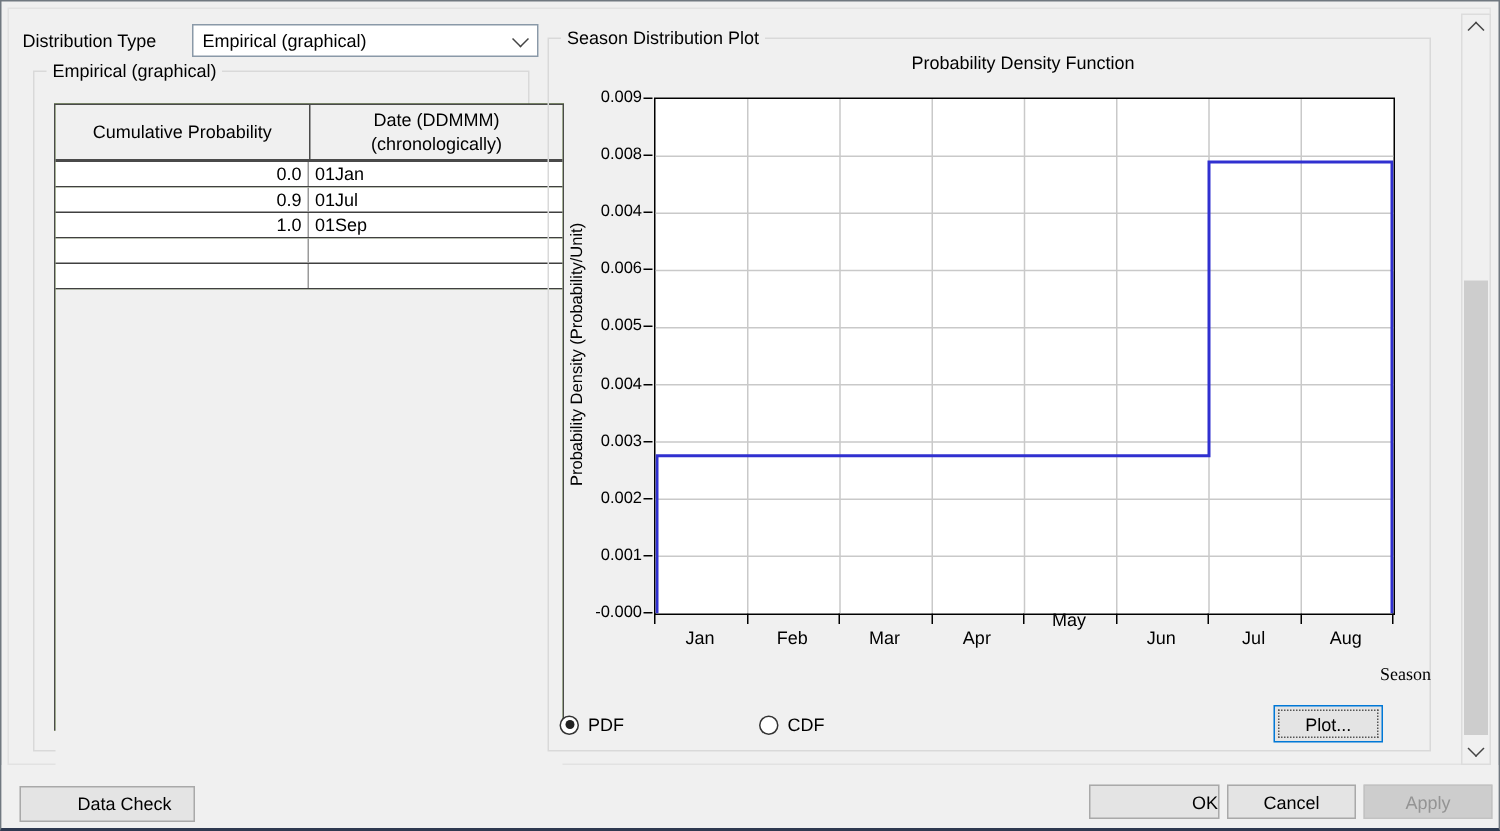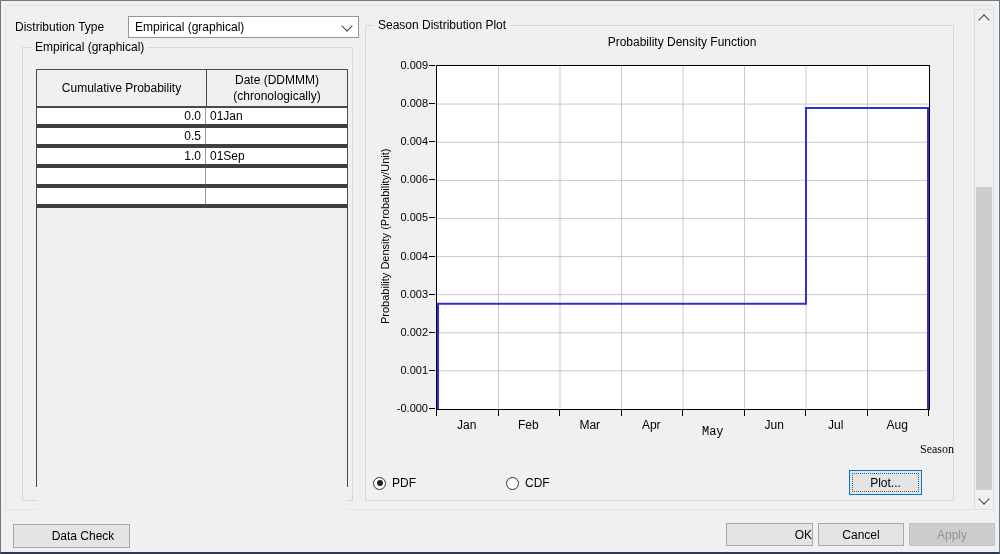--- a/index.html
+++ b/index.html
@@ -17,27 +17,27 @@
   .combo .chev-box{width:22px;display:flex;justify-content:center;align-items:center;}
   .chev{width:7px;height:7px;border-left:1.5px solid #444;border-top:1.5px solid #444;}
   .chev.down{transform:rotate(225deg);margin-top:-3px;}
   .chev.up{transform:rotate(45deg);margin-top:3px;}
   
   .groupbox{position:absolute;border:1px solid #d9d9d9;box-sizing:border-box;}
   .gb-title{position:absolute;top:-8px;left:8px;background:#f0f0f0;padding:0 4px;white-space:nowrap;}
   .gb-left{left:21px;top:46px;width:331px;height:454px;}
   .gb-right{left:364px;top:24px;width:589px;height:476px;}
   
-  .ptable{position:absolute;left:35px;top:68px;width:312px;height:418px;
+  .ptable{position:absolute;left:35px;top:68px;width:340px;height:418px;
     border:1px solid #4a4a4a;box-sizing:border-box;background:#4d7c0f;}
   .thead{display:flex;height:36px;border-bottom:2px solid #4a4a4a;background:#f0f0f0;}
   .th{display:flex;flex-direction:column;justify-content:center;align-items:center;text-align:center;line-height:16px;}
   .th1{width:169px;border-right:1px solid #4a4a4a;}
   .th2{flex:1;}
-  .trow{display:flex;height:16px;background:#fff;border-bottom:4px solid #404040;}
+  .trow{display:flex;height:16px;background:#fff;border-bottom:1px solid #404040;}
   .td1{width:169px;border-right:1px solid #9a9a9a;text-align:right;padding-right:4px;box-sizing:border-box;line-height:16px;}
   .td2{flex:1;text-align:left;padding-left:4px;line-height:16px;}
   .tfiller{background:#f0f0f0;height:328px;}
   
   .plot-area{position:absolute;left:435px;top:64px;width:492px;height:343px;background:#fff;border:1px solid #000;box-sizing:content-box;}
   .chart-title{position:absolute;left:435px;top:34px;width:492px;text-align:center;}
   .ylab-rot{position:absolute;left:378px;top:64px;width:16px;height:343px;
     writing-mode:vertical-rl;transform:rotate(180deg);text-align:center;font-size:11px;white-space:nowrap;}
   .xlab{position:absolute;left:461px;top:441px;width:492px;text-align:right;font-family:Liberation Serif, serif;}
   .ytick-label{position:absolute;width:55px;text-align:right;font-size:11px;line-height:14px;}
@@ -90,21 +90,22 @@
       <div class="th th2">
         <span>Date (DDMMM)</span>
         <span>(chronologically)</span>
       </div>
     </div>
     <div class="trow">
       <div class="td1">0.0</div>
       <div class="td2">01Jan</div>
     </div>
     <div class="trow">
-      <div class="td1">0.5</div>
+      <div class="td1">0.9</div>
+      <div class="td2">01Jul</div>
     </div>
     <div class="trow">
       <div class="td1">1.0</div>
       <div class="td2">01Sep</div>
     </div>
     <div class="trow">
       <div class="td1"></div>
       <div class="td2"></div>
     </div>
     <div class="trow">
@@ -163,21 +164,21 @@
       <div class="ytick" style="left:-7px;top:343.0px;"></div>
       <div class="xtick" style="left:0.0px;top:344px;"></div>
       <div class="xmonth" style="left:0.0px;top:353px;width:61.5px;">Jan</div>
       <div class="xtick" style="left:61.5px;top:344px;"></div>
       <div class="xmonth" style="left:61.5px;top:353px;width:61.5px;">Feb</div>
       <div class="xtick" style="left:123.0px;top:344px;"></div>
       <div class="xmonth" style="left:123.0px;top:353px;width:61.5px;">Mar</div>
       <div class="xtick" style="left:184.5px;top:344px;"></div>
       <div class="xmonth" style="left:184.5px;top:353px;width:61.5px;">Apr</div>
       <div class="xtick" style="left:246.0px;top:344px;"></div>
-      <div class="xmonth" style="left:246.0px;top:360px;width:61.5px;font-family:Liberation Mono, monospace;">May</div>
+      <div class="xmonth" style="left:246.0px;top:341px;width:61.5px;">May</div>
       <div class="xtick" style="left:307.5px;top:344px;"></div>
       <div class="xmonth" style="left:307.5px;top:353px;width:61.5px;">Jun</div>
       <div class="xtick" style="left:369.0px;top:344px;"></div>
       <div class="xmonth" style="left:369.0px;top:353px;width:61.5px;">Jul</div>
       <div class="xtick" style="left:430.5px;top:344px;"></div>
       <div class="xmonth" style="left:430.5px;top:353px;width:61.5px;">Aug</div>
       <div class="xtick" style="left:492.0px;top:344px;"></div>
     </div>
   <div class="xlab">Season</div>
 

